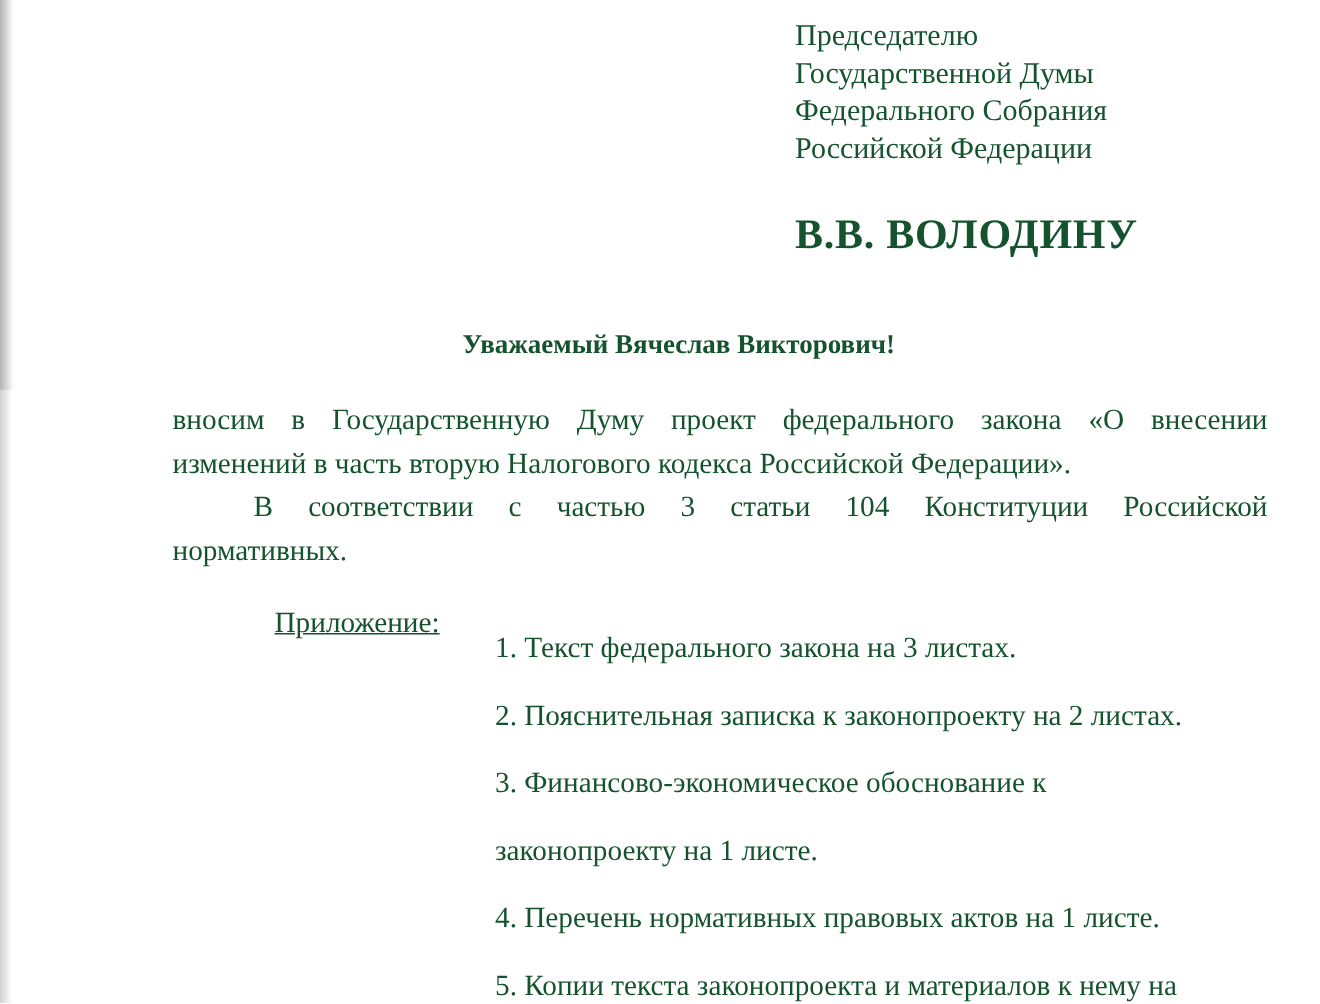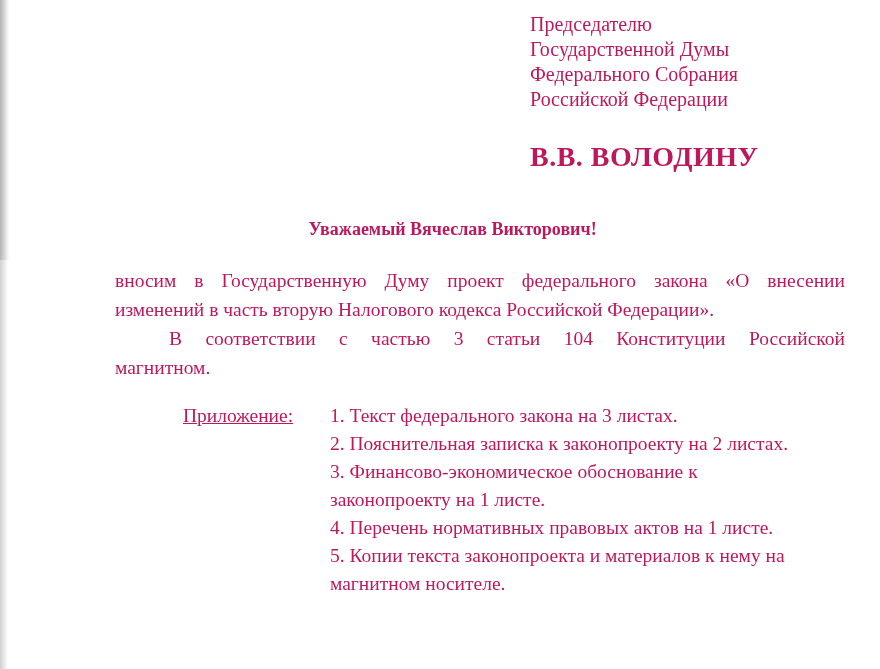--- a/index.html
+++ b/index.html
@@ -7,21 +7,21 @@
     padding: 0;
     background: #ffffff;
   }
   .page {
     position: relative;
     width: 880px;
     height: 669px;
     background: #ffffff;
     overflow: hidden;
     font-family: "Liberation Serif", "DejaVu Serif", serif;
-    color: #be185d;
+    color: #14532d;
     box-sizing: border-box;
     padding: 12px 35px 0 115px;
   }
   .scan-edge {
     position: absolute;
     left: 0; top: 0;
     width: 8px; height: 100%;
     background: linear-gradient(to right, rgba(120,120,120,0.35), rgba(120,120,120,0.0));
     pointer-events: none;
   }
@@ -76,20 +76,21 @@
     text-decoration: underline;
     line-height: 28px;
   }
   .attachment-items {
     flex: 1 1 auto;
     max-width: 525px;
   }
   .att-line {
     line-height: 28px;
     white-space: nowrap;
+    margin-top: 17px;
   }
 </style>
 </head>
 <body>
 
 <div class="page">
   <div class="scan-edge"></div>
   <div class="scan-corner"></div>
 
   <div class="addressee">
@@ -103,21 +104,21 @@
 
   <div class="salutation">Уважаемый Вячеслав Викторович!</div>
 
   <div class="paragraphs">
       <div class="paragraph">
         <div class="pline">вносим в Государственную Думу проект федерального закона «О внесении</div>
         <div class="pline last">изменений в часть вторую Налогового кодекса Российской Федерации».</div>
       </div>
       <div class="paragraph">
         <div class="pline first">В соответствии с частью 3 статьи 104 Конституции Российской</div>
-        <div class="pline last">магнитном.</div>
+        <div class="pline last">нормативных.</div>
       </div>
     </div>
 
   <div class="attachment">
     <div class="attachment-label">Приложение:</div>
     <div class="attachment-items">
         <div class="att-item">
           <div class="att-line">1. Текст федерального закона на 3 листах.</div>
         </div>
         <div class="att-item">

